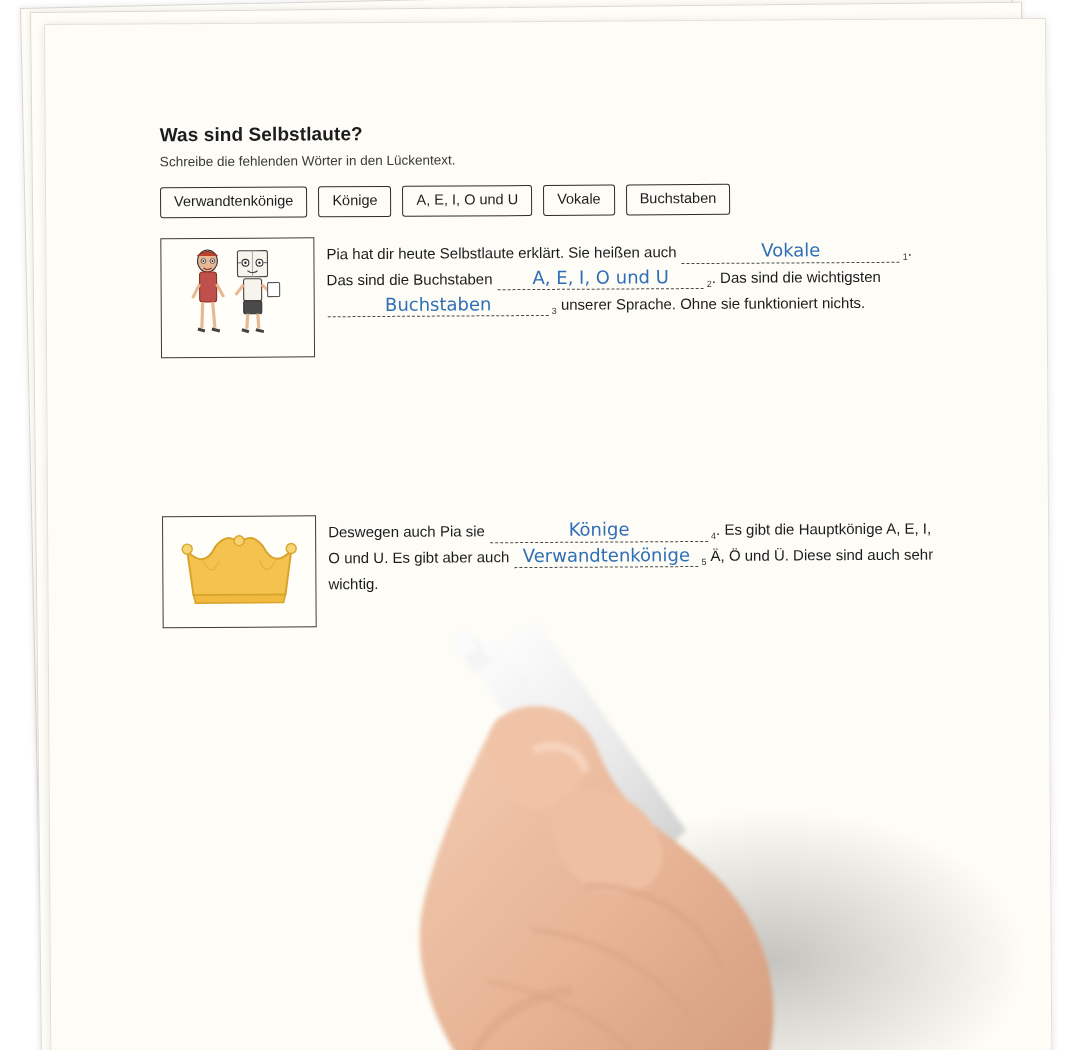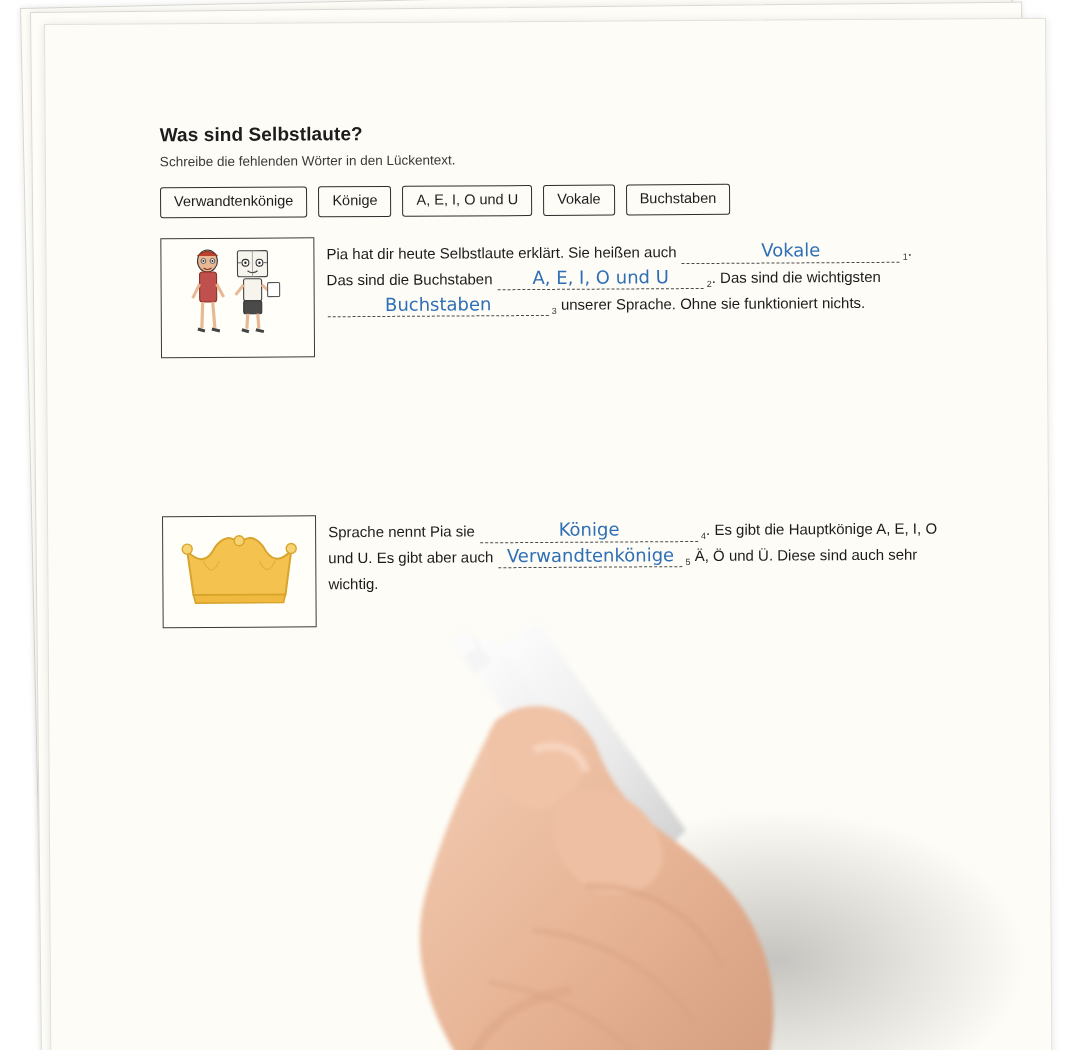--- a/index.html
+++ b/index.html
@@ -261,21 +261,21 @@
               <path d="M30 78 L122 78 L120 86 L32 86 Z" fill="#f0b93f" stroke="#d9a42c" stroke-width="1.6"></path>
               <circle cx="24" cy="32" r="5" fill="#f7d473" stroke="#d9a42c" stroke-width="1.4"></circle>
               <circle cx="128" cy="32" r="5" fill="#f7d473" stroke="#d9a42c" stroke-width="1.4"></circle>
               <circle cx="76" cy="24" r="5" fill="#f7d473" stroke="#d9a42c" stroke-width="1.4"></circle>
               <path d="M40 44 Q48 62 56 44" fill="none" stroke="#e2b23c" stroke-width="1.2"></path>
               <path d="M96 44 Q104 62 112 44" fill="none" stroke="#e2b23c" stroke-width="1.2"></path>
             </svg>
           </div>
 
           <div class="block-text">
-            <span>Sprache nennt Pia sie</span>
+            <span>Deswegen auch Pia sie</span>
             <span class="blank w-210"><span class="ans">Könige</span></span><span class="blank-num">4</span><span>. Es gibt die Hauptkönige A, E, I, O und U. Es gibt aber auch</span>
             <span class="blank w-180"><span class="ans">Verwandtenkönige</span></span><span class="blank-num">5</span><span> Ä, Ö und Ü. Diese sind auch sehr wichtig.</span>
           </div>
         </div>
 
       </div>
     </div>
   </div>
 
   <div class="hand-wrap">

